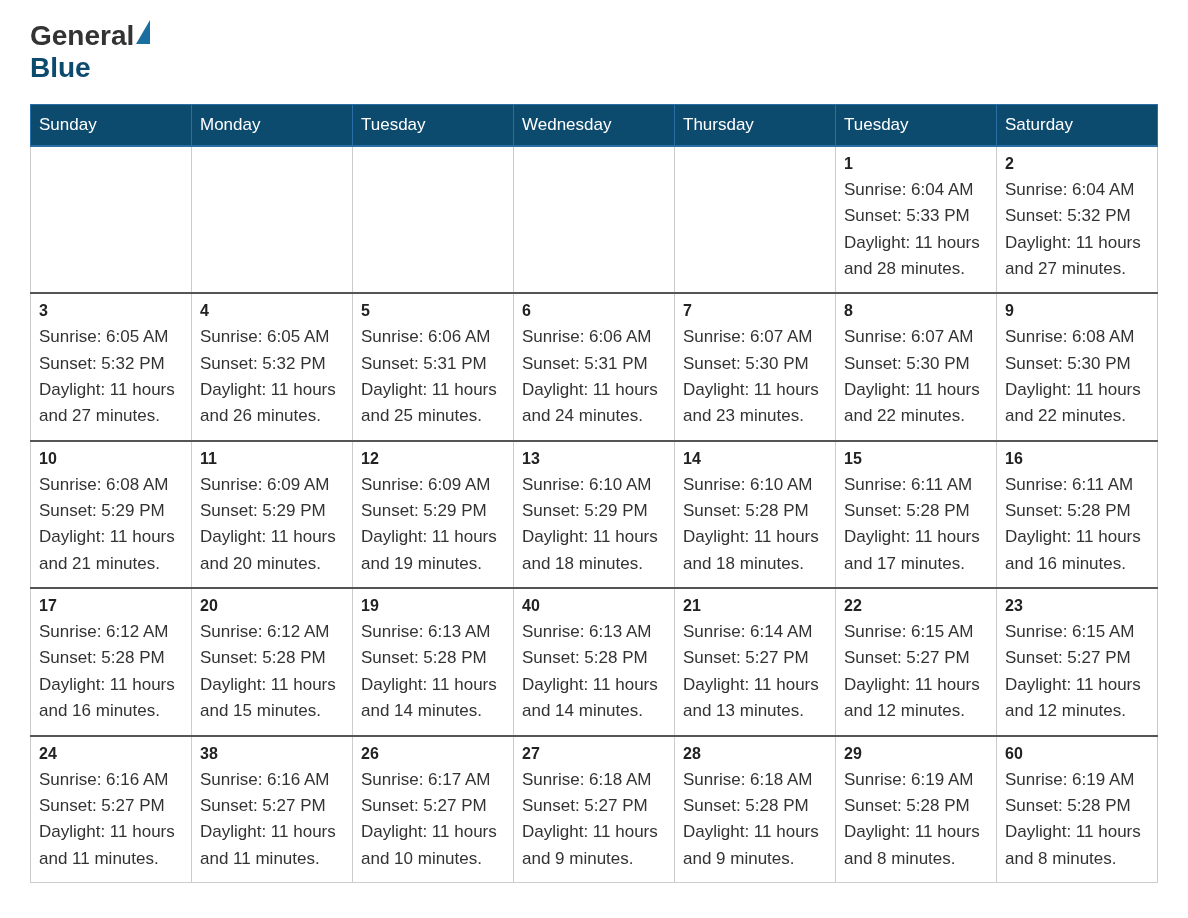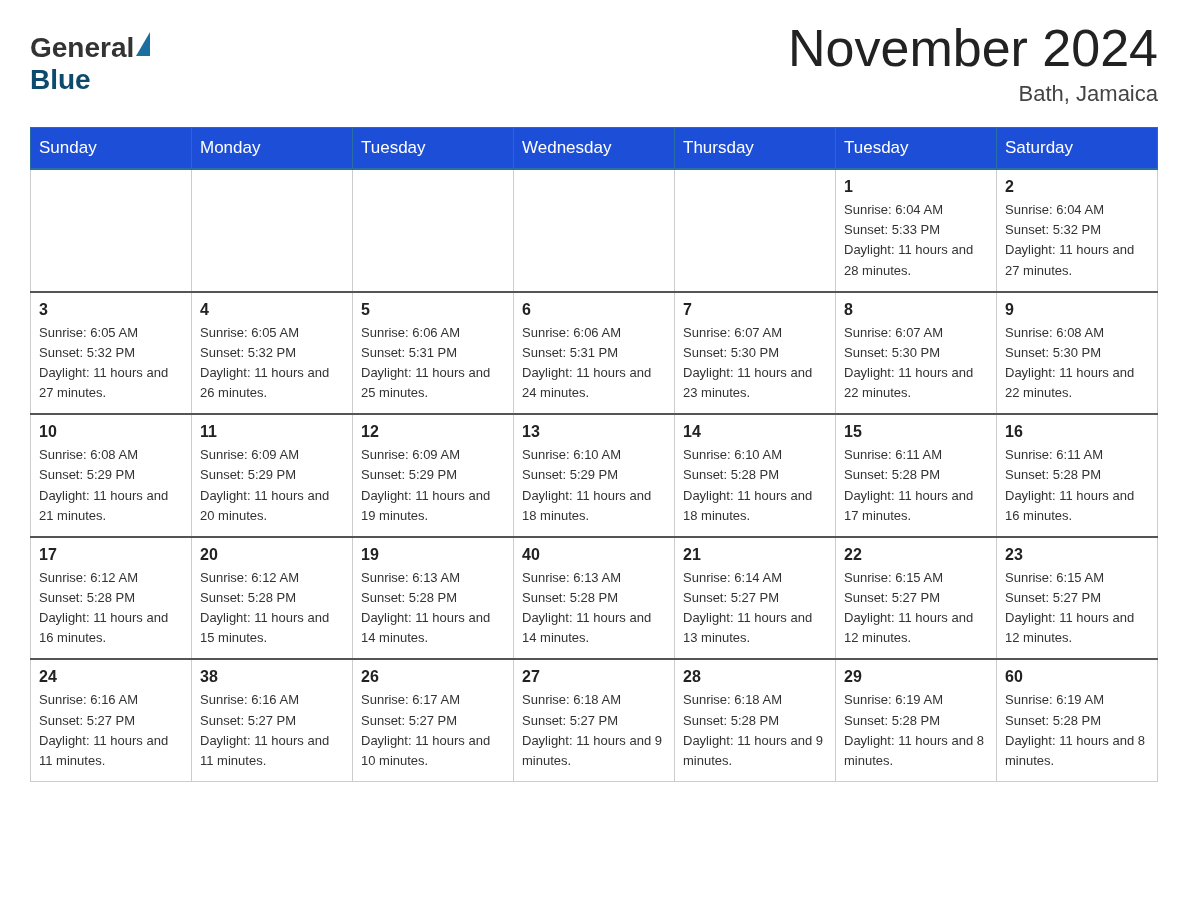--- a/index.html
+++ b/index.html
@@ -6,21 +6,21 @@
     body {
       font-family: Arial, sans-serif;
       background: #fff;
       width: 1188px;
       min-height: 918px;
       padding: 20px 30px;
     }
     .header-area {
       display: flex;
       justify-content: space-between;
-      align-items: center;
+      align-items: flex-end;
       margin-bottom: 20px;
     }
     .logo-text-general {
       font-size: 28px;
       font-weight: bold;
       color: #333;
     }
     .logo-triangle {
       display: inline-block;
       width: 0;
@@ -61,21 +61,21 @@
       font-size: 22px;
       color: #444;
       margin-top: 4px;
     }
     .calendar-table {
       width: 100%;
       border-collapse: collapse;
       table-layout: fixed;
     }
     .calendar-table th {
-      background-color: #1d4ed8;
+      background-color: #0c4a6e;
       color: #fff;
       font-size: 17px;
       font-weight: normal;
       padding: 10px 8px;
       text-align: left;
       border: 1px solid #2a6ea6;
     }
     .calendar-table td {
       border: 1px solid #ccc;
       vertical-align: top;
@@ -92,42 +92,38 @@
       border-top: 2px solid #555;
     }
     .day-number {
       font-size: 16px;
       font-weight: bold;
       color: #222;
       margin-bottom: 4px;
       display: block;
     }
     .day-info {
-      font-size: 13px;
+      font-size: 17px;
       color: #333;
       line-height: 1.55;
     }
     .empty-cell {
       background: #f9f9f9;
     }
   </style>
 </head>
 <body>
 
 <div class="header-area">
   <div class="logo-wrapper">
     <div class="logo-top-row">
       <span class="logo-text-general">General</span>
       <span class="logo-triangle"></span>
     </div>
     <span class="logo-blue">Blue</span>
-  </div>
-  <div class="title-area">
-    <div class="month-title">November 2024</div>
-    <div class="location-title">Bath, Jamaica</div>
   </div>
 </div>
 
 <table class="calendar-table">
   <thead>
     <tr>
       <th>Sunday</th>
       <th>Monday</th>
       <th>Tuesday</th>
       <th>Wednesday</th>

